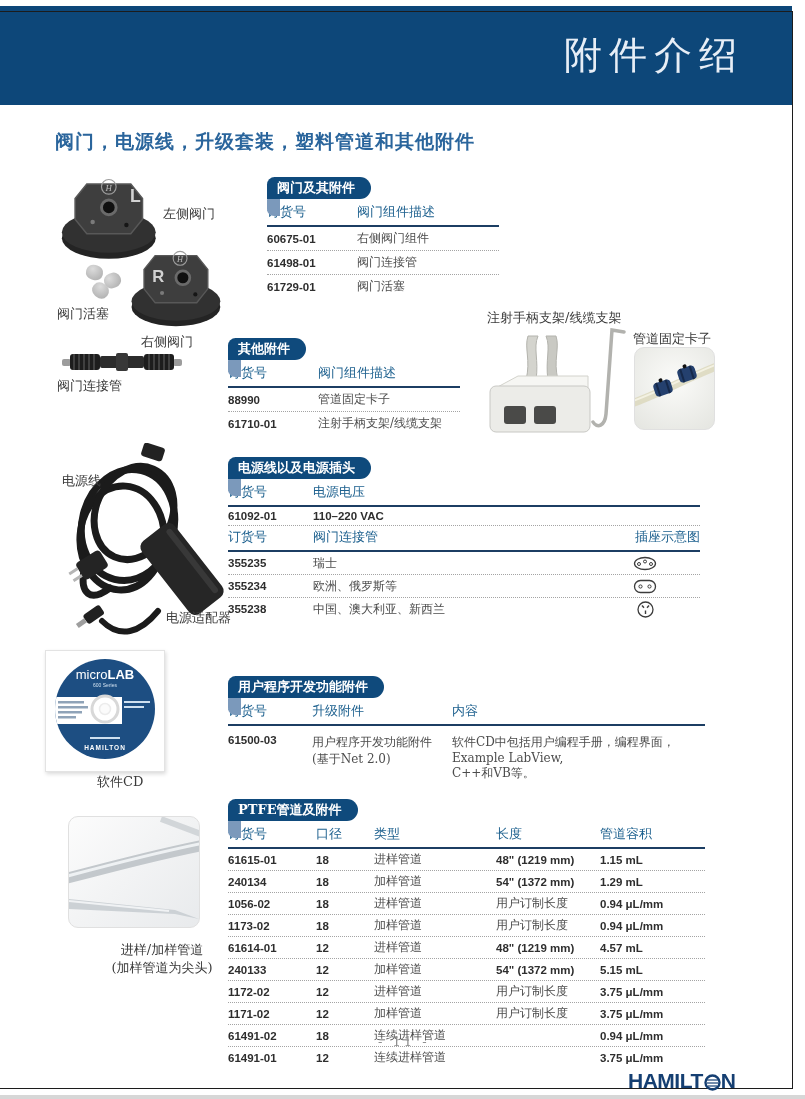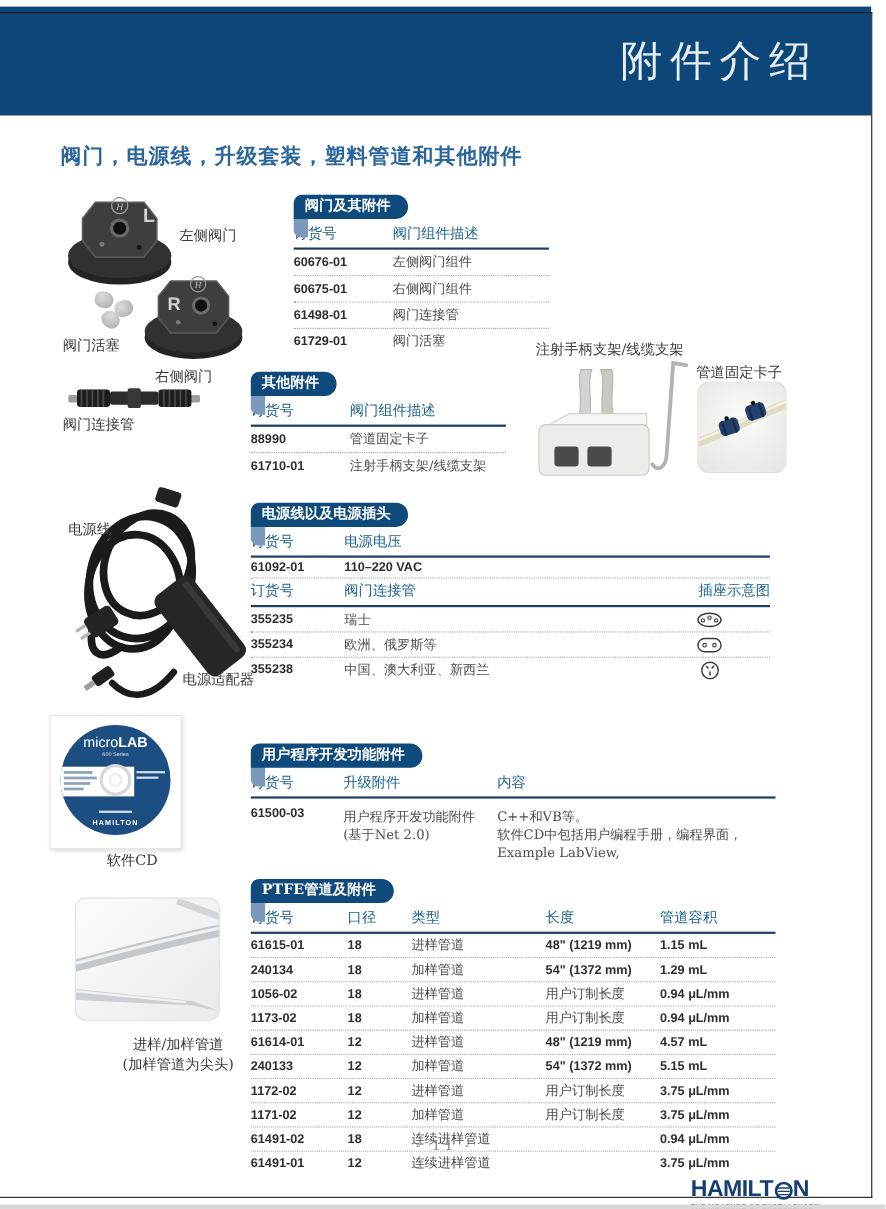--- a/index.html
+++ b/index.html
@@ -235,24 +235,20 @@
   </div>
 
   <div class="tbl" id="t-valve">
     <div class="tab-under"></div>
     <div class="tab">阀门及其附件</div>
     <div class="cols">
       <span class="c1 colh">订货号</span>
       <span class="c2 colh">阀门组件描述</span>
     </div>
     <div class="row">
-        <span class="c1 pn">60676-01</span>
-        <span class="c2 desc">左侧阀门组件</span>
-      </div>
-    <div class="row">
         <span class="c1 pn">60675-01</span>
         <span class="c2 desc">右侧阀门组件</span>
       </div>
     <div class="row">
         <span class="c1 pn">61498-01</span>
         <span class="c2 desc">阀门连接管</span>
       </div>
     <div class="row">
         <span class="c1 pn">61729-01</span>
         <span class="c2 desc">阀门活塞</span>
@@ -337,22 +333,22 @@
       <span class="sc2 colh">升级附件</span>
       <span class="sc3 colh">内容</span>
     </div>
     <div class="row" style="align-items:flex-start;padding-top:8px;">
       <span class="sc1 pn">61500-03</span>
       <span class="sc2 desc">
         <span class="line2">用户程序开发功能附件</span>
         <span class="line2">(基于Net 2.0)</span>
       </span>
       <span class="sc3 desc">
+        <span class="line2">软件CD中包括用户编程手册，编程界面，Example LabView,</span>
         <span class="line2">C++和VB等。</span>
-        <span class="line2">软件CD中包括用户编程手册，编程界面，Example LabView,</span>
       </span>
     </div>
   </div>
 
   <div class="tbl" id="t-ptfe">
     <div class="tab-under"></div>
     <div class="tab">PTFE管道及附件</div>
     <div class="cols">
       <span class="fc1 colh">订货号</span>
       <span class="fc2 colh">口径</span>

